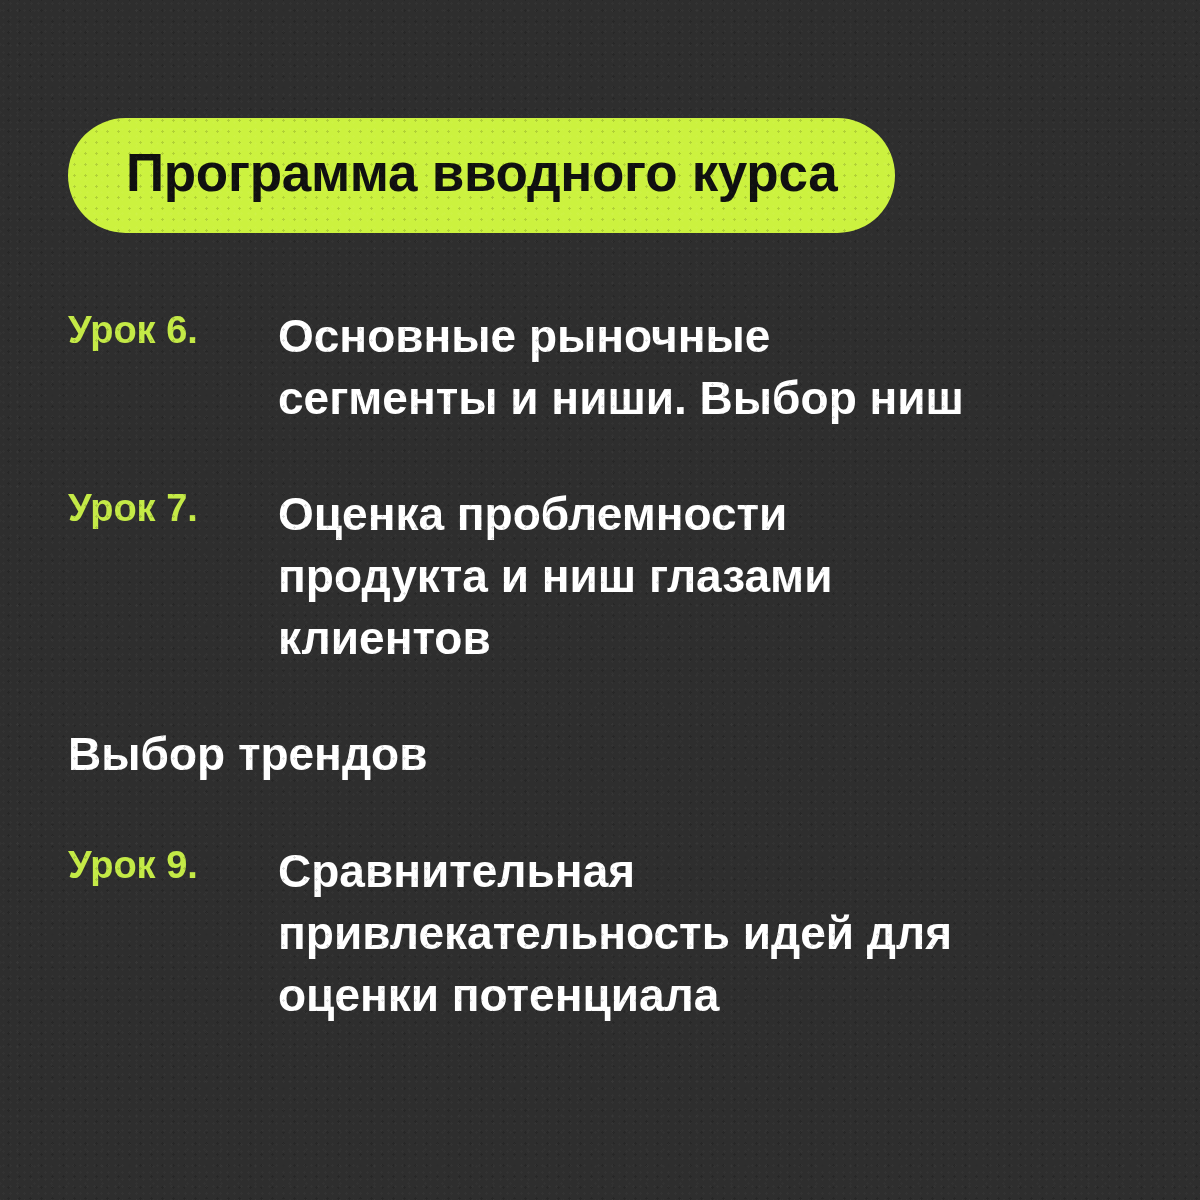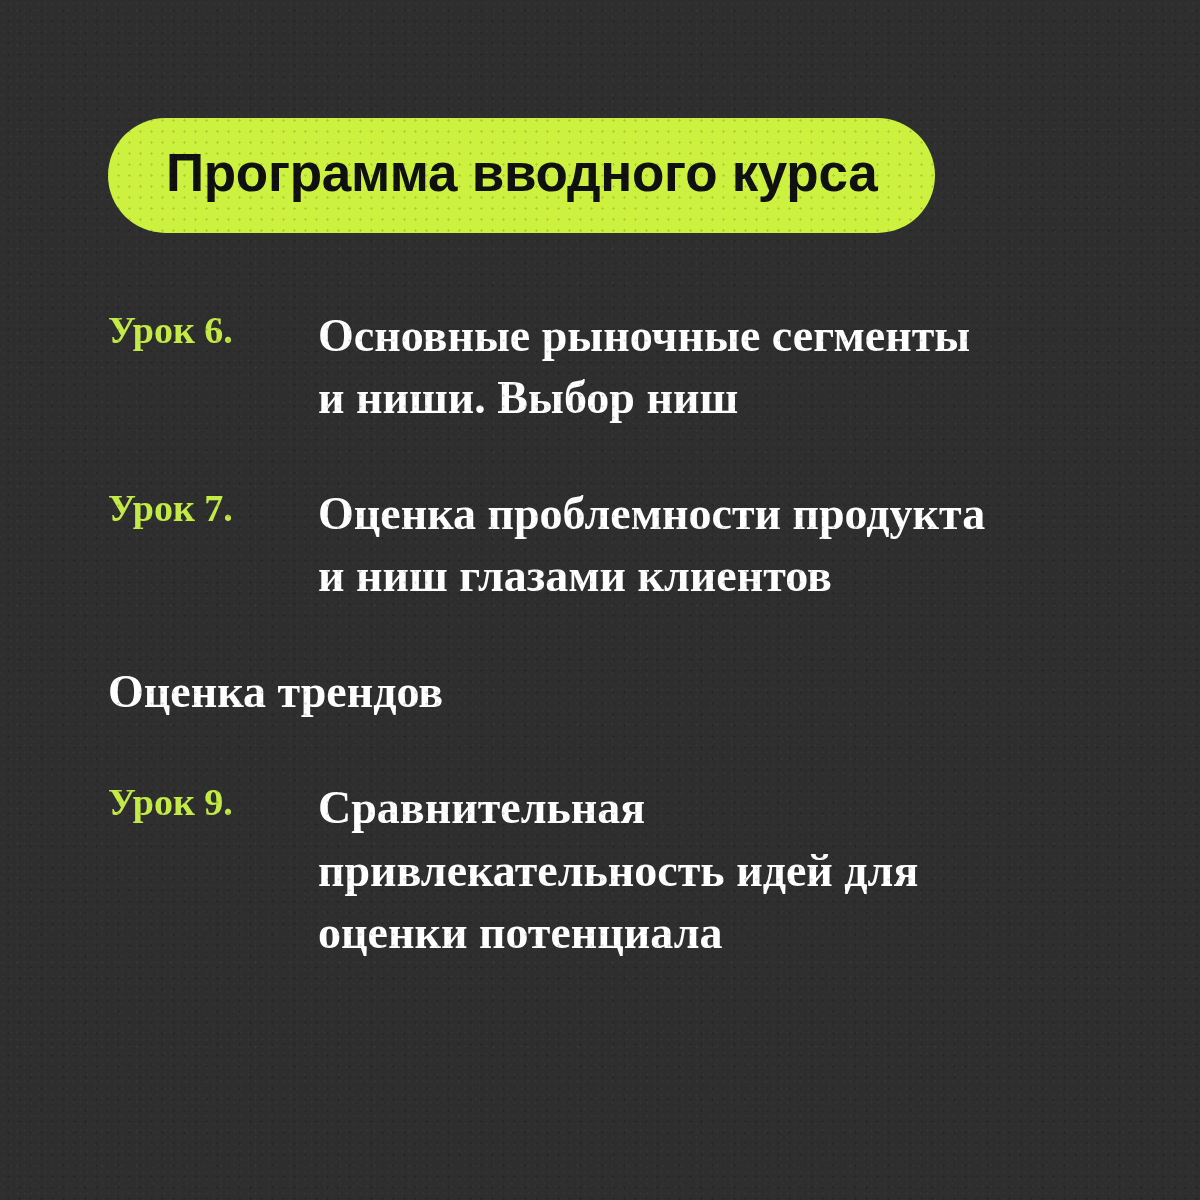--- a/index.html
+++ b/index.html
@@ -25,37 +25,36 @@
       radial-gradient(rgba(0,0,0,0.25) 1px, transparent 1.2px),
       radial-gradient(rgba(255,255,255,0.035) 1px, transparent 1.1px);
     background-size: 7px 7px, 11px 11px, 17px 17px;
     background-position: 0 0, 3px 5px, 9px 2px;
   }
   .slide {
     position: relative;
     width: 1200px;
     height: 1200px;
     box-sizing: border-box;
-    padding: 118px 150px 0 108px;
+    padding: 118px 150px 0 68px;
   }
   .title-pill {
     display: inline-block;
     background-color: #ccf23f;
     color: #101010;
     border-radius: 70px;
     padding: 28px 58px 34px 58px;
     font-size: 53px;
     font-weight: bold;
     letter-spacing: -0.3px;
     line-height: 1.0;
     white-space: nowrap;
   }
   .lessons {
     margin-top: 72px;
-    font-family: Liberation Serif, serif;
   }
   .lesson-row {
     display: flex;
     align-items: flex-start;
     margin-bottom: 54px;
   }
   .lesson-label {
     flex: 0 0 210px;
     color: #c4ea46;
     font-size: 38px;
@@ -84,21 +83,21 @@
       <div class="lesson-label">Урок 6.</div>
       <div class="lesson-text">Основные рыночные сегменты и ниши. Выбор ниш</div>
     </div>
 
     <div class="lesson-row">
       <div class="lesson-label">Урок 7.</div>
       <div class="lesson-text">Оценка проблемности продукта и ниш глазами клиентов</div>
     </div>
 
     <div class="lesson-row">
-      <div class="lesson-text">Оценка трендов</div>
+      <div class="lesson-text">Выбор трендов</div>
     </div>
 
     <div class="lesson-row">
       <div class="lesson-label">Урок 9.</div>
       <div class="lesson-text">Сравнительная привлекательность идей для оценки потенциала</div>
     </div>
 
   </div>
 </div>
 

